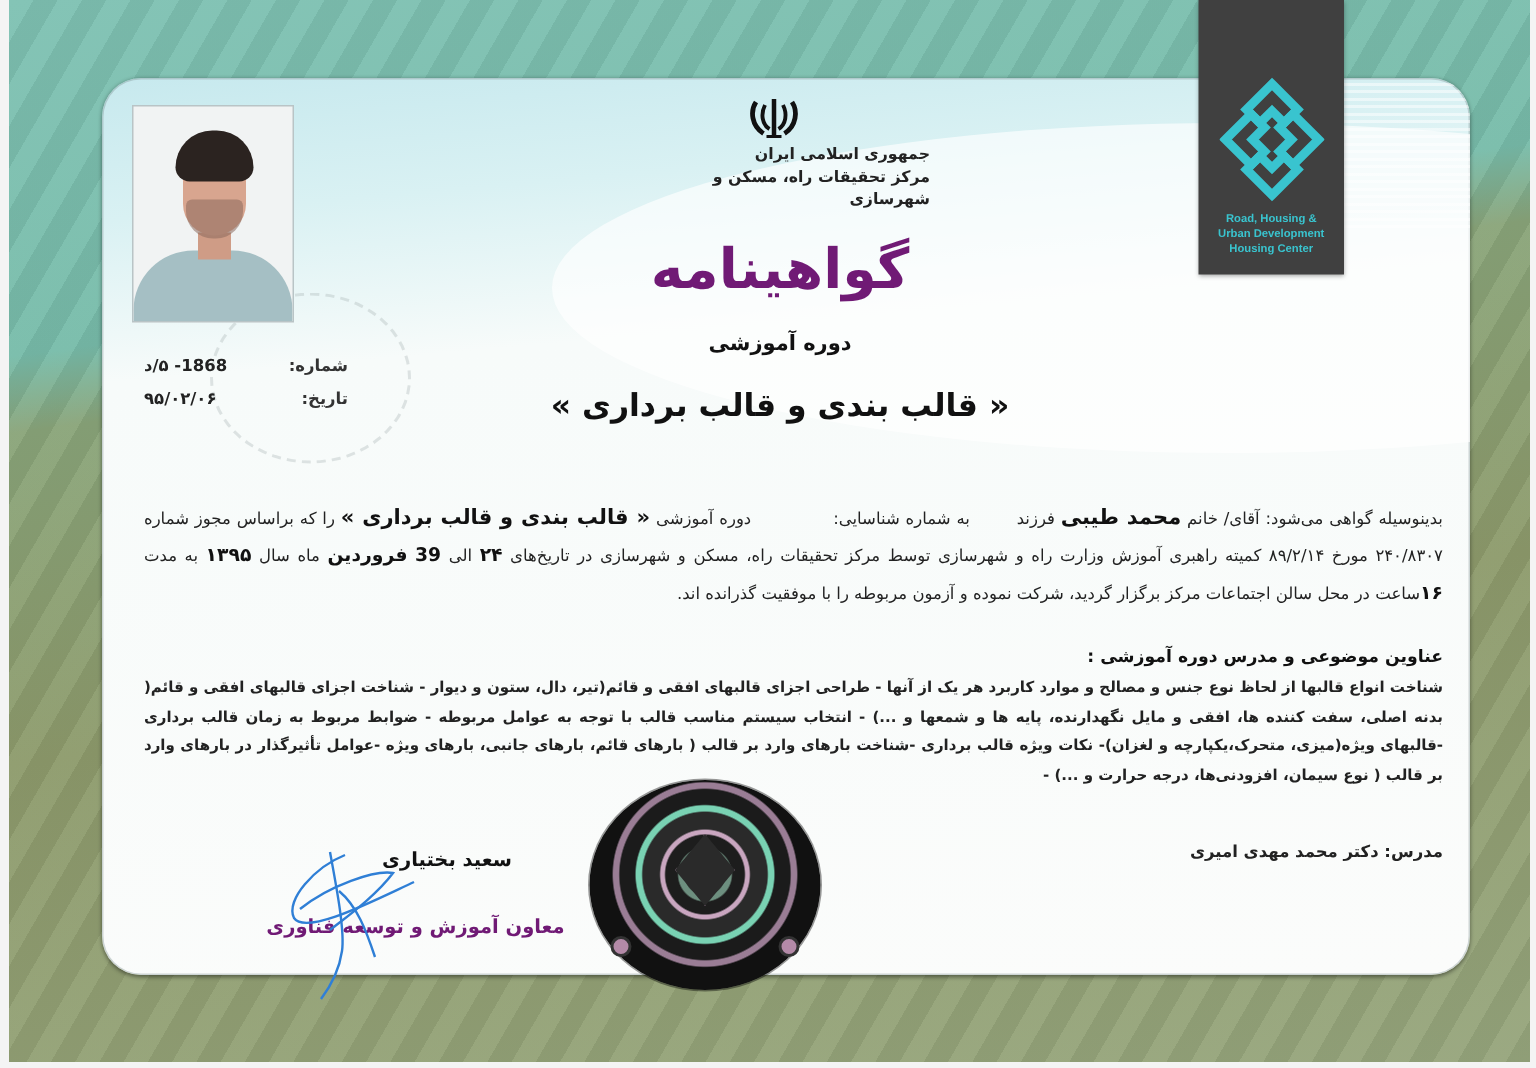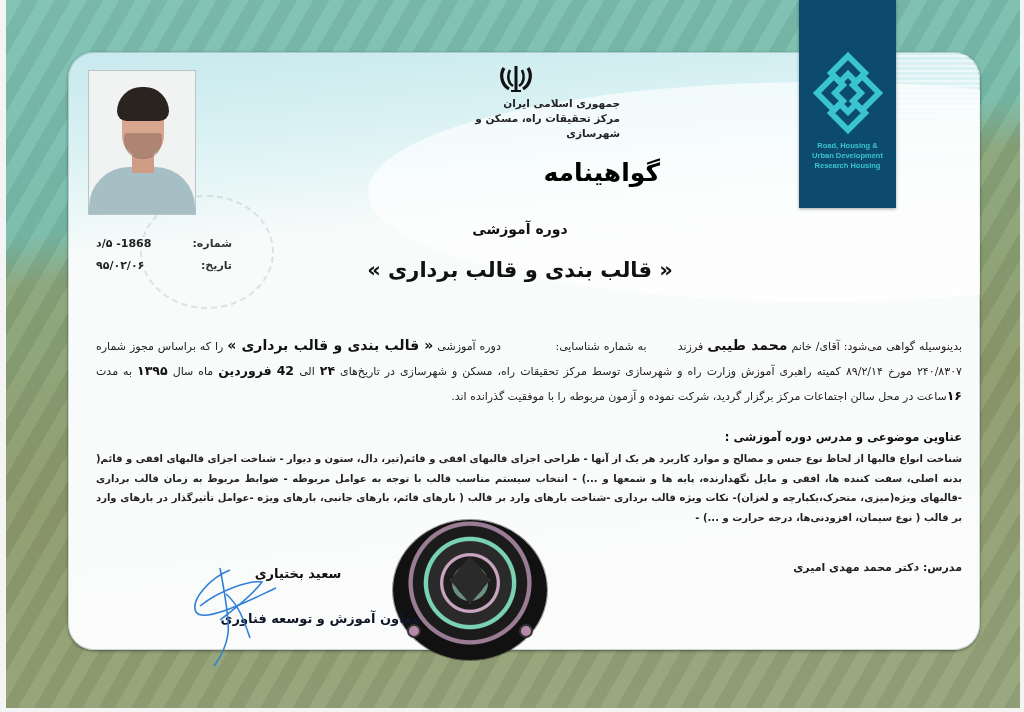--- a/index.html
+++ b/index.html
@@ -43,31 +43,31 @@
   .photo .shirt { position: absolute; left: 0; top: 96px; width: 106px; height: 50px; background: #a5bfc4; border-radius: 40px 40px 0 0; }
 
   .emblem {
     position: absolute; left: 499px; top: 64px; width: 34px; height: 30px;
   }
   .header-lines {
     position: absolute; left: 420px; top: 96px; width: 200px;
     direction: rtl; font-size: 10.5px; line-height: 15px; font-weight: bold; color: #222;
   }
   .logo-box {
-    position: absolute; left: 799px; top: 0; width: 97px; height: 208px;
-    background: #0c4a6e; box-shadow: 0 1px 3px rgba(0,0,0,0.35);
+    position: absolute; left: 799px; top: 0; width: 97px; height: 183px;
+    background: #404040; box-shadow: 0 1px 3px rgba(0,0,0,0.35);
   }
   .logo-box svg { position: absolute; left: 14px; top: 50px; }
   .logo-text {
     position: absolute; left: 0; top: 141px; width: 97px; text-align: center;
     font-family: "Liberation Sans", sans-serif; font-size: 7.5px; line-height: 10px; font-weight: bold; color: #39c4cf;
   }
   .title {
-    position: absolute; left: 380px; top: 158px; width: 280px; text-align: right;
-    font-size: 25px; font-weight: bold; color: #000000; direction: rtl;
+    position: absolute; left: 380px; top: 158px; width: 280px; text-align: center;
+    font-size: 37px; font-weight: bold; color: #701a75; direction: rtl;
   }
   .subtitle {
     position: absolute; left: 430px; top: 221px; width: 180px; text-align: center;
     font-size: 14px; font-weight: bold; color: #111; direction: rtl;
   }
   .course {
     position: absolute; left: 330px; top: 258px; width: 380px; text-align: center;
     font-size: 21px; font-weight: bold; color: #111; direction: rtl;
   }
   .meta {
@@ -97,21 +97,21 @@
   .teacher {
     position: absolute; left: 600px; top: 541px; width: 362px; direction: rtl;
     font-size: 11px; font-weight: bold; color: #222; margin-top: 20px;
   }
   .sig-name {
     position: absolute; left: 238px; top: 566px; width: 120px; text-align: center; direction: rtl;
     font-size: 13px; font-weight: bold; color: #111;
   }
   .sig-title {
     position: absolute; left: 172px; top: 611px; width: 210px; text-align: center; direction: rtl;
-    font-size: 13px; font-weight: bold; color: #0f172a; margin-left: 43px;
+    font-size: 13px; font-weight: bold; color: #701a75;
   }
   .signature { position: absolute; left: 180px; top: 560px; }
   .hologram {
     position: absolute; left: 393px; top: 520px; width: 154px; height: 140px; border-radius: 50%;
     background:
       radial-gradient(circle at 50% 45%, #1b1b1b 0 12%, #6d8f7f 13% 16%, #1d1d1d 17% 24%, #c9a6c0 25% 27%, #2a2a2a 28% 38%, #79d2b3 39% 42%, #1b1b1b 43% 52%, #9a7d95 53% 56%, #111 57% 100%);
     box-shadow: 0 0 0 1px rgba(0,0,0,0.4);
   }
   .holo-center {
     position: absolute; left: 57px; top: 36px; width: 40px; height: 48px;
@@ -161,21 +161,21 @@
     <g fill="none" stroke="#39c4cf" stroke-width="6" stroke-linejoin="miter">
       <path d="M35 6 L52 23 L43 32 L35 24 L27 32 L18 23 Z"></path>
       <path d="M35 80 L52 63 L43 54 L35 62 L27 54 L18 63 Z"></path>
       <path d="M4 43 L21 26 L30 35 L22 43 L30 51 L21 60 Z"></path>
       <path d="M66 43 L49 26 L40 35 L48 43 L40 51 L49 60 Z"></path>
     </g>
   </svg>
   <div class="logo-text">
     <div>Road, Housing &amp;</div>
     <div>Urban Development</div>
-    <div>Research Housing</div>
+    <div>Housing Center</div>
   </div>
 </div>
 
 <div class="title">گواهینامه</div>
 <div class="subtitle">دوره آموزشی</div>
 <div class="course">« قالب بندی و قالب برداری »</div>
 
 <div class="meta">
   <div class="row">
     <span class="k">شماره:</span>
@@ -192,21 +192,21 @@
   <b class="big">محمد طیبی</b>
   <span>فرزند</span>
   &nbsp;&nbsp;&nbsp;&nbsp;&nbsp;&nbsp;
   <span>به شماره شناسایی:</span>
   &nbsp;&nbsp;&nbsp;&nbsp;&nbsp;&nbsp;&nbsp;&nbsp;&nbsp;&nbsp;&nbsp;&nbsp;
   <span>دوره آموزشی</span>
   <b class="big">« قالب بندی و قالب برداری »</b>
   <span>را که براساس مجوز شماره ۲۴۰/۸۳۰۷ مورخ ۸۹/۲/۱۴ کمیته راهبری آموزش وزارت راه و شهرسازی توسط مرکز تحقیقات راه، مسکن و شهرسازی در تاریخ‌های</span>
   <b class="mid">۲۴</b>
   <span>الی</span>
-  <b class="mid">42</b>
+  <b class="mid">39</b>
   <b class="mid">فروردین</b>
   <span>ماه سال</span>
   <b class="mid">۱۳۹۵</b>
   <span>به مدت</span>
   <b class="mid">۱۶</b><span>ساعت در محل سالن اجتماعات مرکز برگزار گردید، شرکت نموده و آزمون مربوطه را با موفقیت گذرانده اند.</span>
 </div>
 
 <div class="topics-title">عناوین موضوعی و مدرس دوره آموزشی :</div>
 <div class="topics">شناخت انواع قالبها از لحاظ نوع جنس و مصالح و موارد کاربرد هر یک از آنها - طراحی اجزای قالبهای افقی و قائم(تیر، دال، ستون و دیوار - شناخت اجزای قالبهای افقی و قائم( بدنه اصلی، سفت کننده ها، افقی و مایل نگهدارنده، پایه ها و شمعها و ...) - انتخاب سیستم مناسب قالب با توجه به عوامل مربوطه - ضوابط مربوط به زمان قالب برداری -قالبهای ویژه(میزی، متحرک،یکپارچه و لغزان)- نکات ویژه قالب برداری -شناخت بارهای وارد بر قالب ( بارهای قائم، بارهای جانبی، بارهای ویژه -عوامل تأثیرگذار در بارهای وارد بر قالب ( نوع سیمان، افزودنی‌ها، درجه حرارت و ...) -</div>
 <div class="teacher">مدرس: دکتر محمد مهدی امیری</div>

